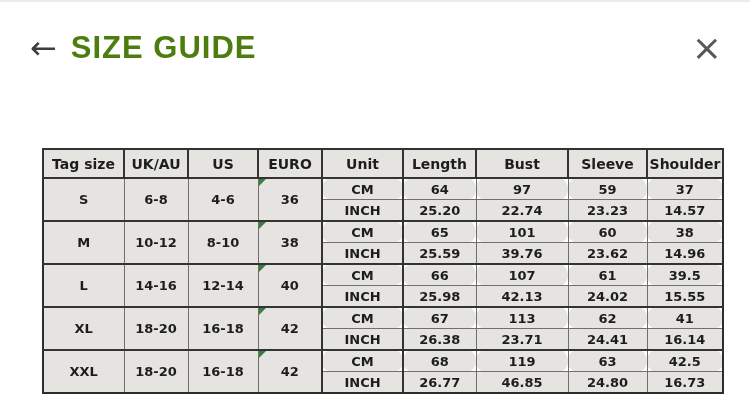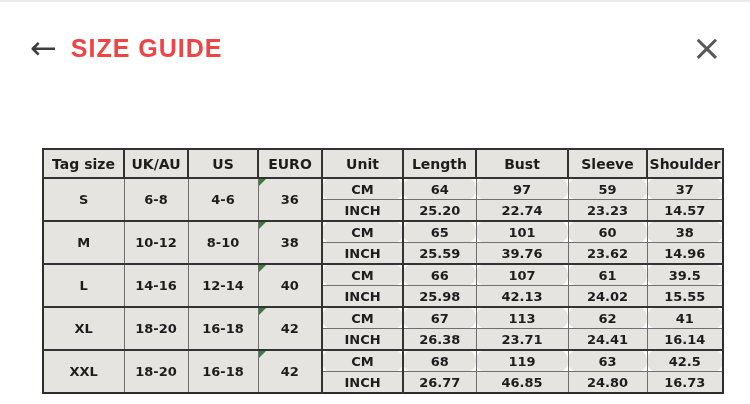--- a/index.html
+++ b/index.html
@@ -5,21 +5,21 @@
   html,body{margin:0;padding:0;background:#ffffff;}
   .page{
     position:relative;width:750px;height:404px;background:#ffffff;
     border-top:2px solid #ebebeb;overflow:hidden;
     font-family:"Liberation Sans",sans-serif;
   }
   
   .topbar{position:absolute;top:22px;left:30px;right:28px;height:48px;display:flex;align-items:center;}
   .back-btn{background:none;border:none;padding:0;margin:0;cursor:pointer;line-height:1;}
   .back-glyph{font-family:"DejaVu Sans",sans-serif;font-size:32px;font-weight:400;color:#3e3e3e;}
-  .title{margin:0 0 0 14px;font-size:25px;font-weight:600;letter-spacing:1px;color:#ef4444;}
+  .title{margin:0 0 0 14px;font-size:31px;font-weight:600;letter-spacing:1px;color:#4d7c0f;}
   .close-btn{background:none;border:none;padding:0;margin-left:auto;cursor:pointer;line-height:1;}
   .close-glyph{font-family:"DejaVu Sans",sans-serif;font-size:36px;font-weight:400;color:#585858;}
   
   .size-table{
     position:absolute;left:42px;top:146px;
     border-collapse:collapse;table-layout:fixed;width:680px;
     font-family:"DejaVu Sans",sans-serif;font-weight:bold;color:#1d1d1d;
     border:2px solid #2d2d2d;
   }
   .size-table td,.size-table th{

